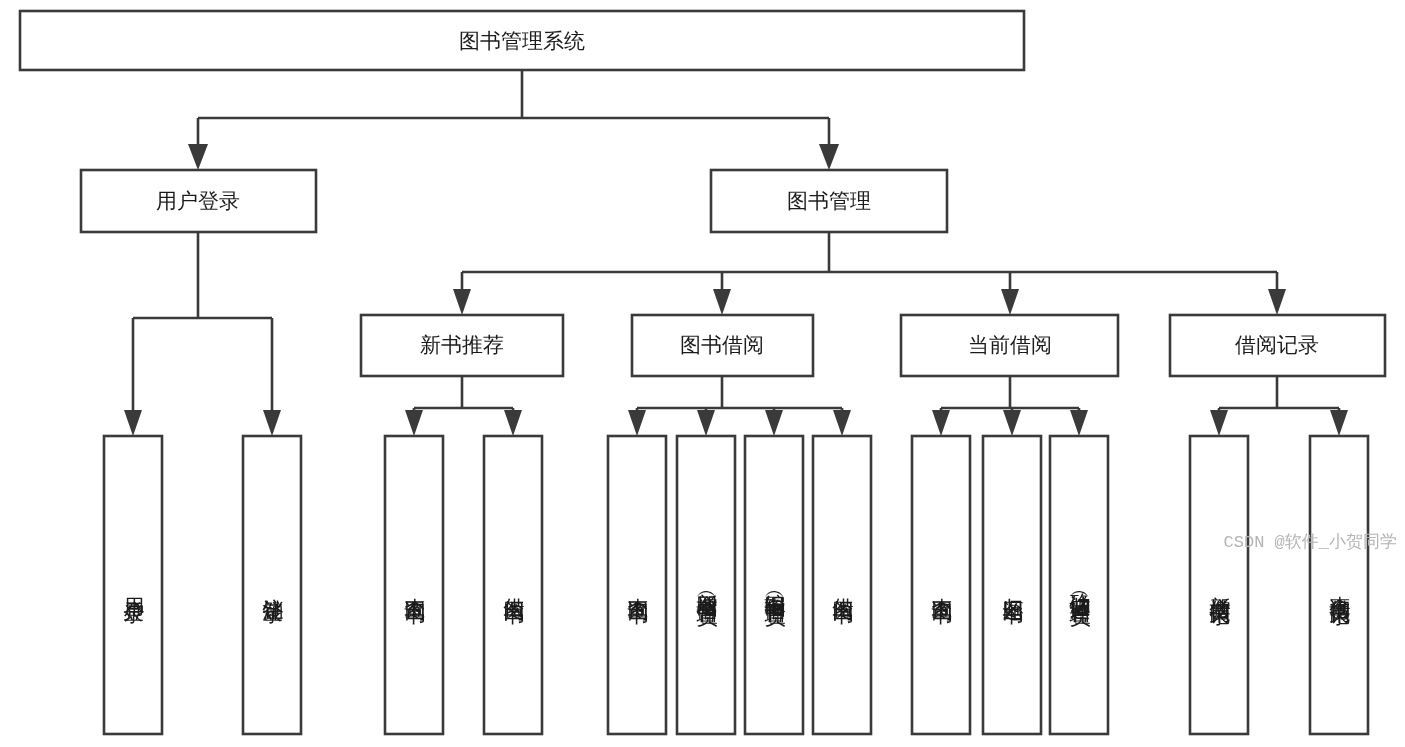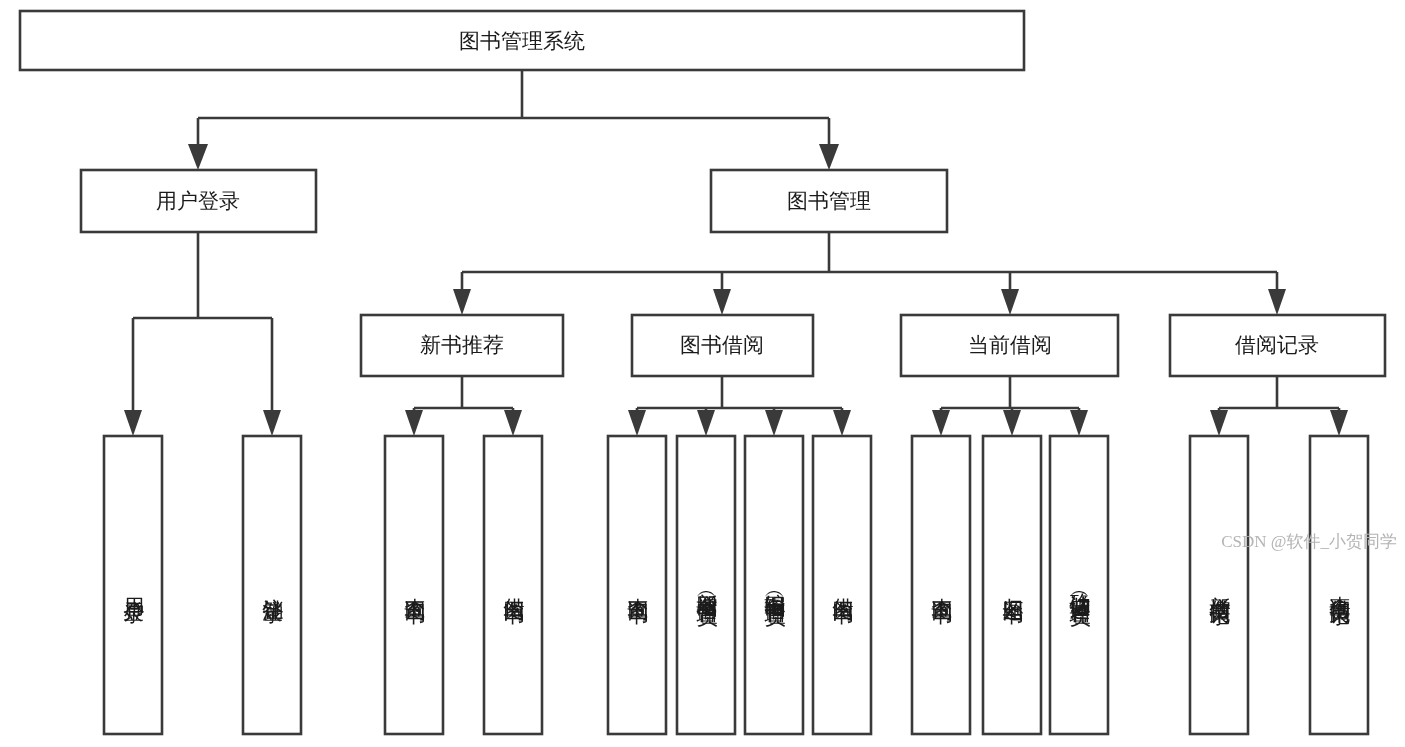--- a/index.html
+++ b/index.html
@@ -55,21 +55,21 @@
     font-size: 21px;
     text-anchor: middle;
     dominant-baseline: middle;
     writing-mode: vertical-rl;
     letter-spacing: 2px;
   }
   .watermark {
     position: absolute;
     right: 8px;
     bottom: 7px;
-    font-family: Liberation Serif, serif;
+    font-family: Liberation Mono, monospace;
     font-size: 17px;
     color: #b4b4b4;
     white-space: nowrap;
     user-select: none;
   }
 </style>
 </head>
 <body>
 
 <div id="diagram-root">

